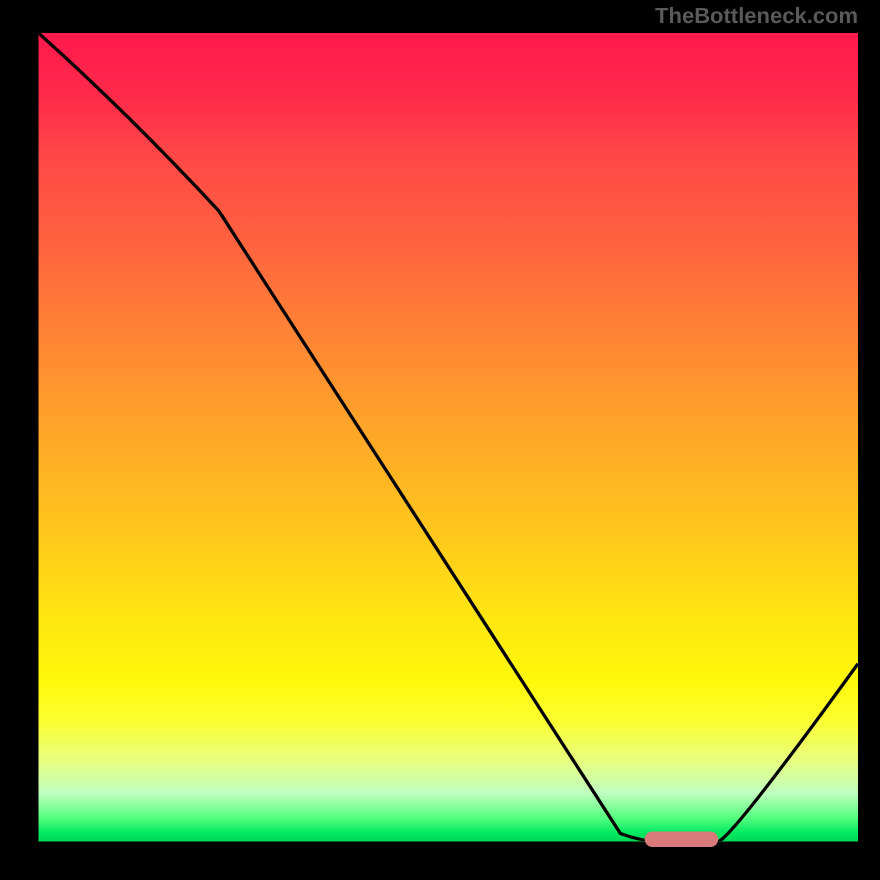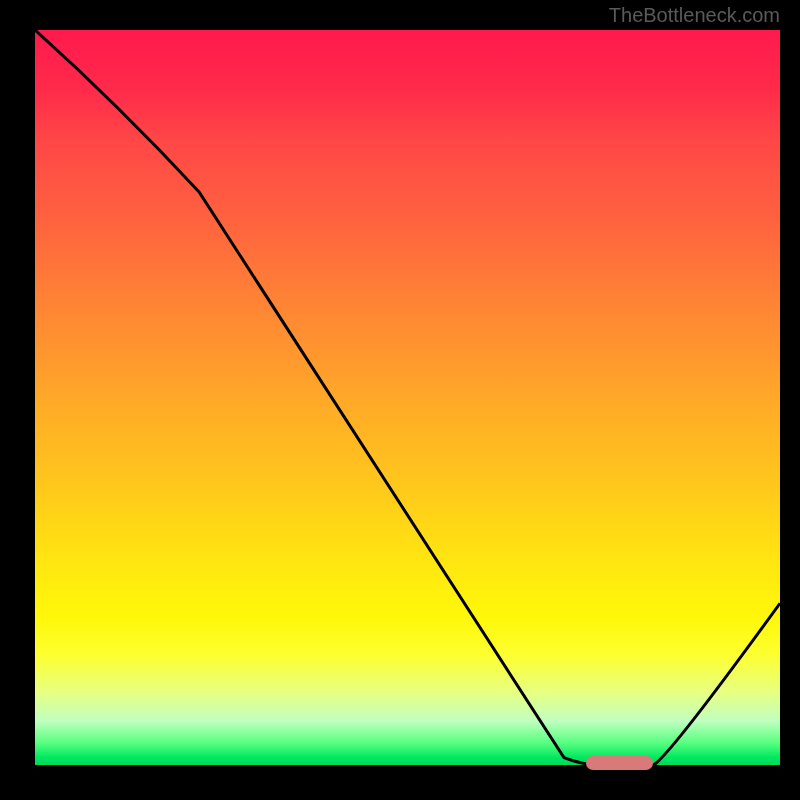--- a/index.html
+++ b/index.html
@@ -9,21 +9,21 @@
     background: #000;
     position: relative;
     font-family: Arial, sans-serif;
   }
   .watermark {
     position: absolute;
     top: 4px;
     right: 20px;
     color: #5a5a5a;
     font-size: 20px;
-    font-weight: normal;
+    font-weight: bold;
     z-index: 10;
   }
   .plot-area {
     position: absolute;
     left: 35px;
     top: 30px;
     width: 745px;
     height: 735px;
   }
   .gradient-bg {

